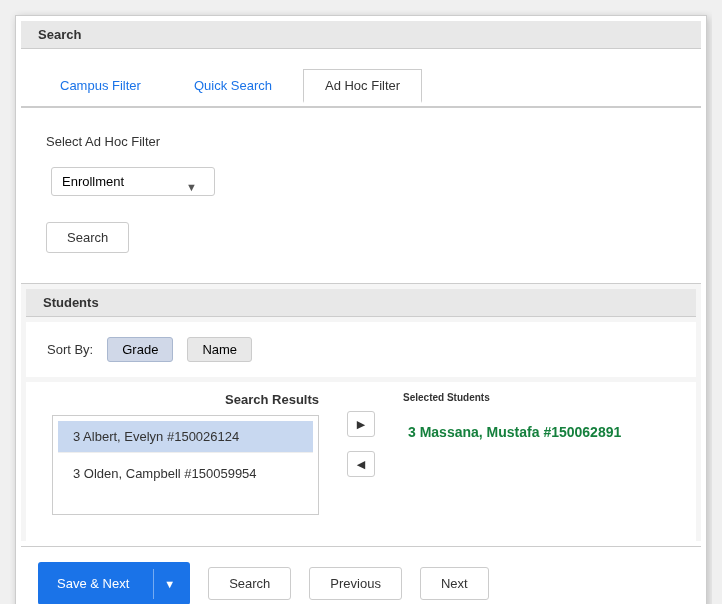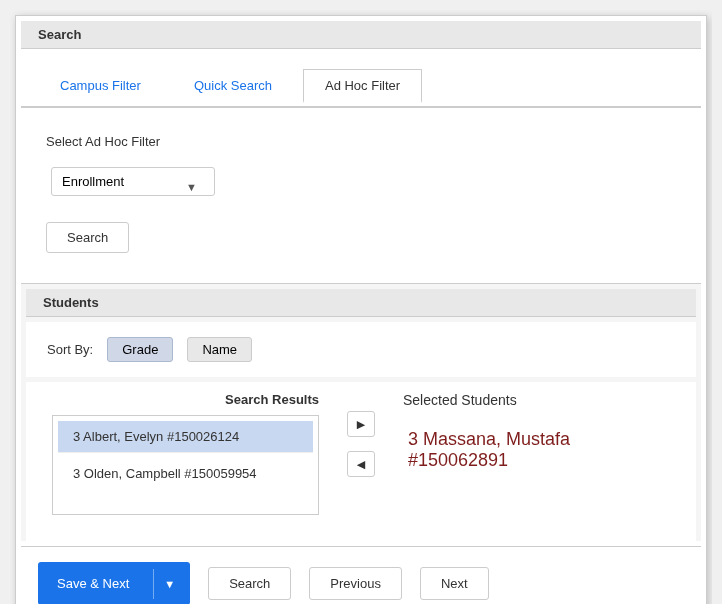--- a/index.html
+++ b/index.html
@@ -183,29 +183,30 @@
       display: flex;
       align-items: center;
       justify-content: center;
       font-size: 11px;
       color: #333;
     }
     .selected-col {
       flex: 1;
     }
     .selected-header {
-      font-weight: normal;
+      font-weight: bold;
+      font-size: 10px;
+      color: #333;
+      margin-bottom: 8px;
+    }
+    .selected-list {
       font-size: 14px;
-      color: #333;
-      margin-bottom: 8px;
-    }
-    .selected-list {
-      font-size: 18px;
-      color: #7f1d1d;
+      color: #15803d;
       padding-top: 8px;
+      font-weight: bold;
     }
     .footer-bar {
       display: flex;
       align-items: center;
       border-top: 1px solid #ccc;
       background: #fff;
       padding: 10px 12px;
       gap: 8px;
     }
     .save-next-btn {

